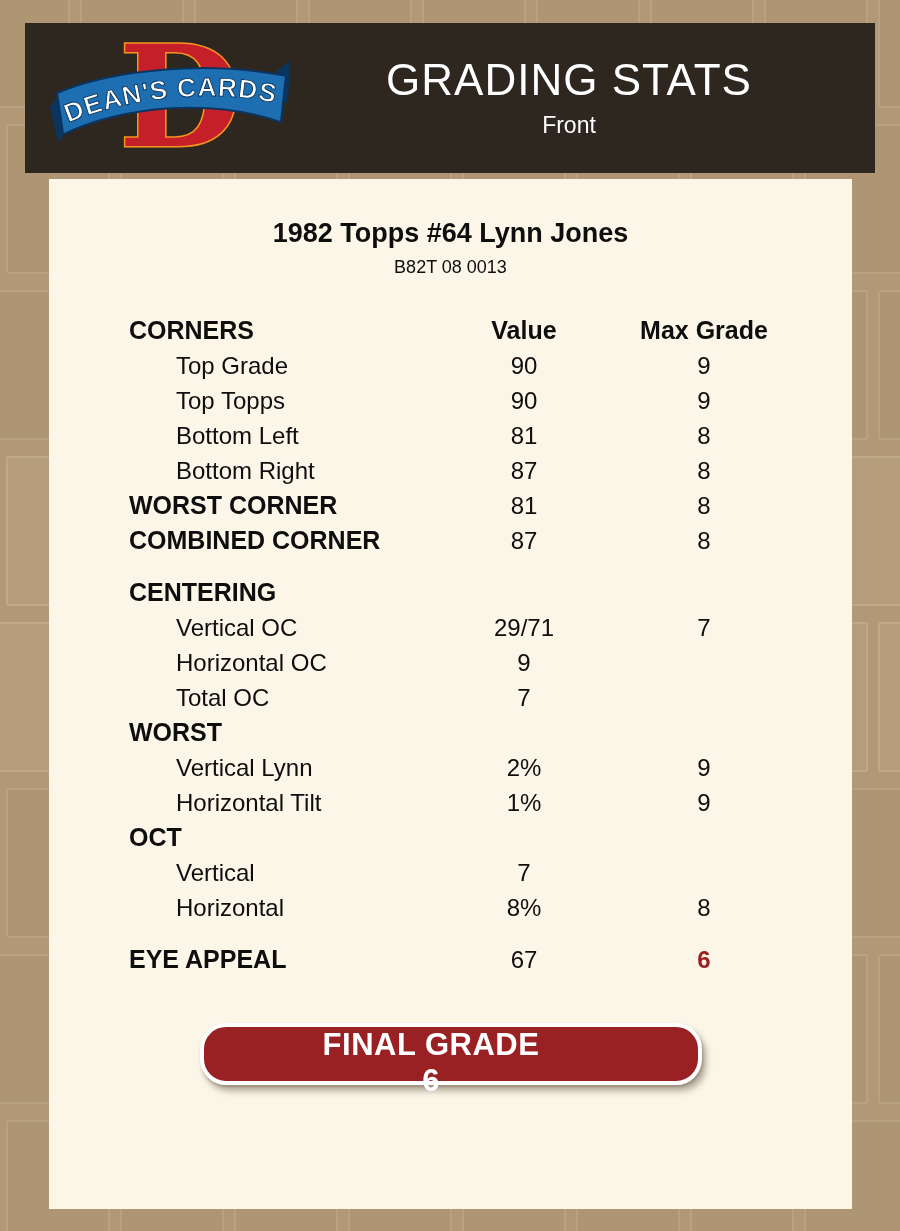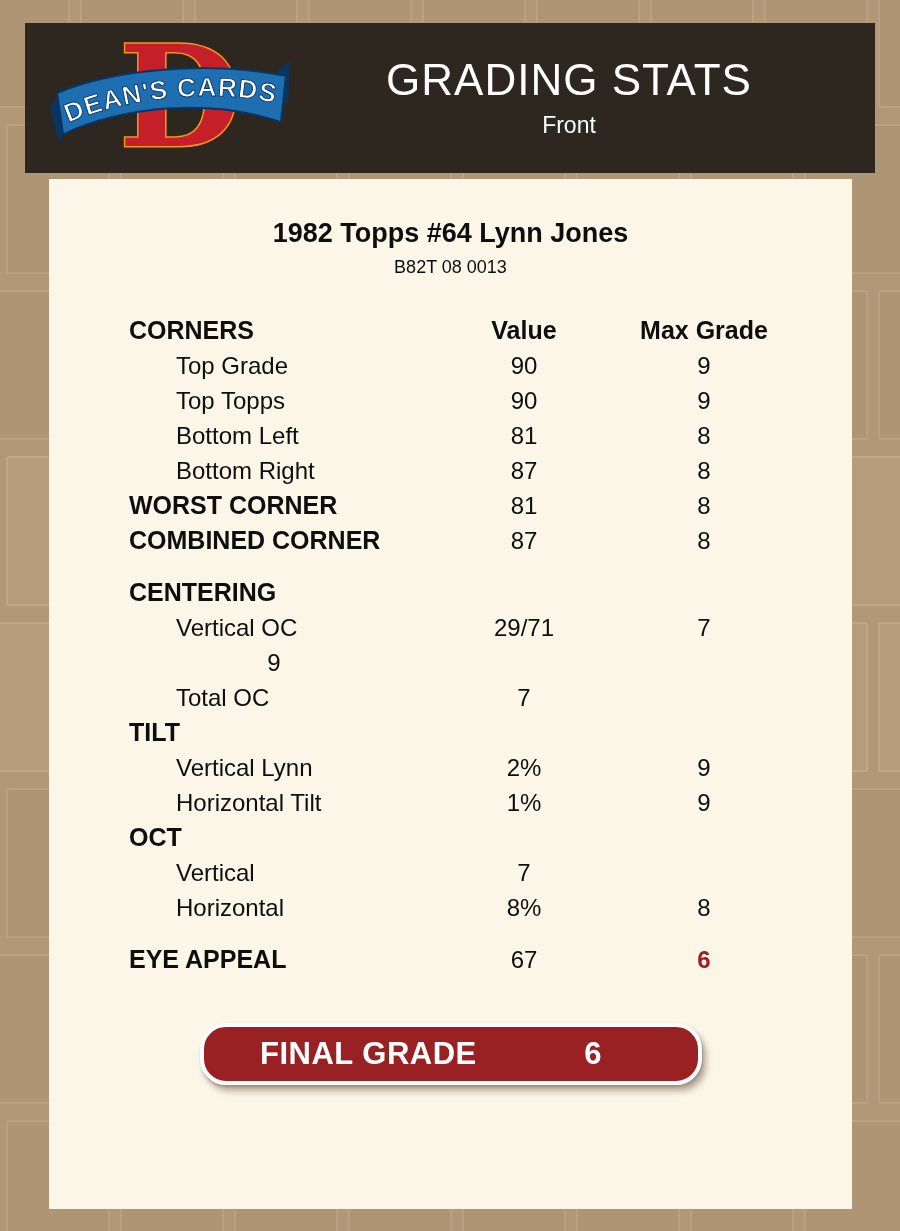--- a/index.html
+++ b/index.html
@@ -83,20 +83,21 @@
     background: var(--accent-red);
     border: 4px solid #ffffff;
     border-radius: 26px;
     box-shadow: 4px 6px 6px rgba(140, 128, 110, 0.65), 1px 2px 2px rgba(120, 108, 90, 0.5);
     display: flex; align-items: center; justify-content: space-between;
     padding: 0 96px 0 56px;
     color: var(--text-white);
     font-size: 31px; font-weight: bold;
     letter-spacing: 0.5px;
     cursor: pointer;
+    flex-direction: column;
   }
 </style>
 </head>
 <body>
 
 <div id="texture">
     <div class="tcard" style="left: -34px; top: -42px;"></div>
     <div class="tcard" style="left: 80px; top: -42px;"></div>
     <div class="tcard" style="left: 194px; top: -42px;"></div>
     <div class="tcard" style="left: 308px; top: -42px;"></div>
@@ -229,28 +230,29 @@
         <span class="c-label bold">CENTERING</span>
         <span class="c-value"></span>
         <span class="c-max"></span>
       </div>
       <div class="trow">
         <span class="c-label indent">Vertical OC</span>
         <span class="c-value">29/71</span>
         <span class="c-max">7</span>
       </div>
       <div class="trow">
+        <span class="c-label indent">Horizontal OC</span>
         <span class="c-max">9</span>
       </div>
       <div class="trow">
         <span class="c-label indent">Total OC</span>
         <span class="c-max">7</span>
       </div>
       <div class="trow">
-        <span class="c-label bold">TILT</span>
+        <span class="c-label bold">WORST</span>
         <span class="c-value"></span>
         <span class="c-max"></span>
       </div>
       <div class="trow">
         <span class="c-label indent">Vertical Lynn</span>
         <span class="c-value">2%</span>
         <span class="c-max">9</span>
       </div>
       <div class="trow">
         <span class="c-label indent">Horizontal Tilt</span>

